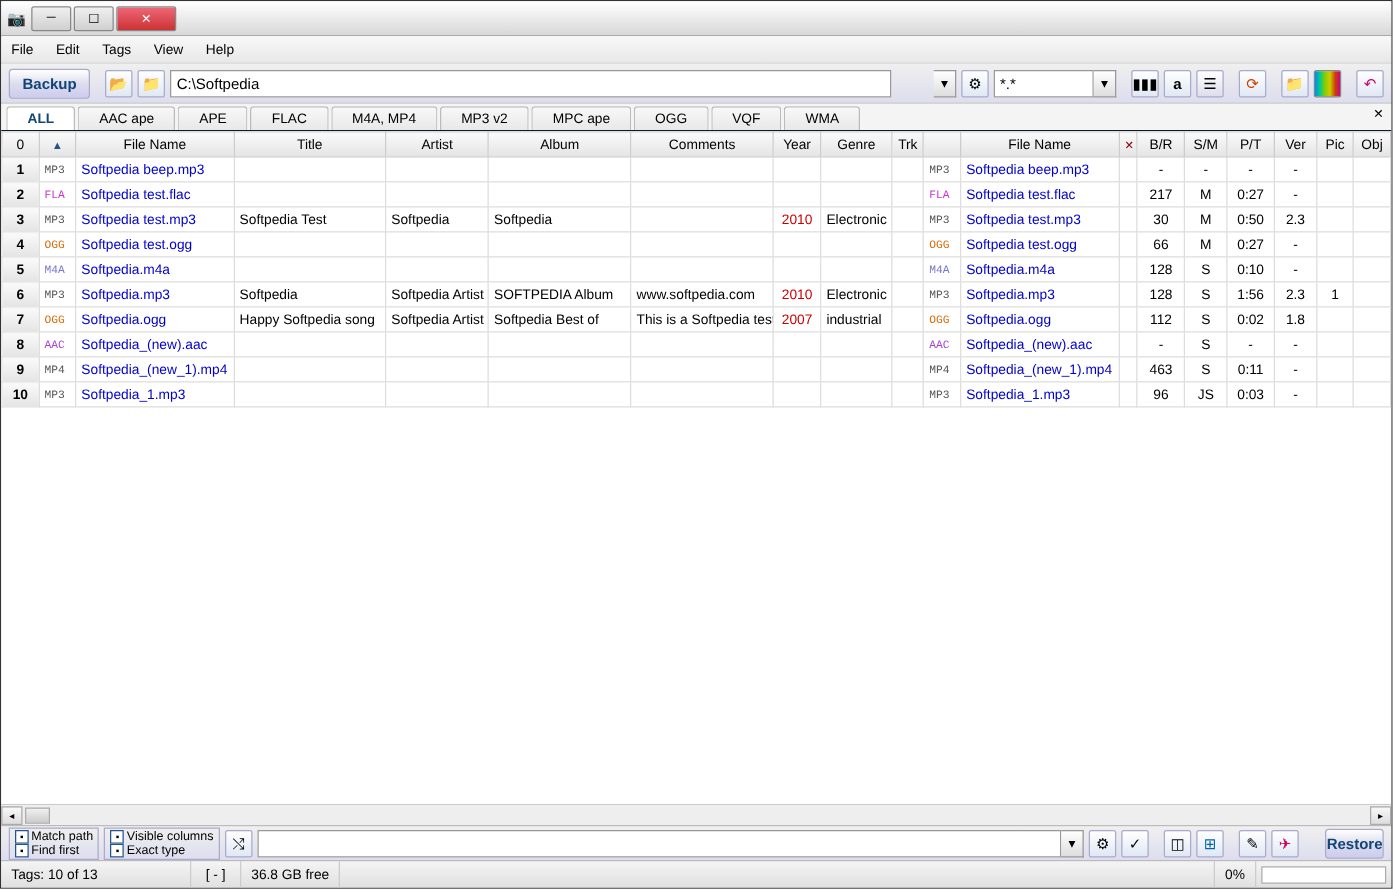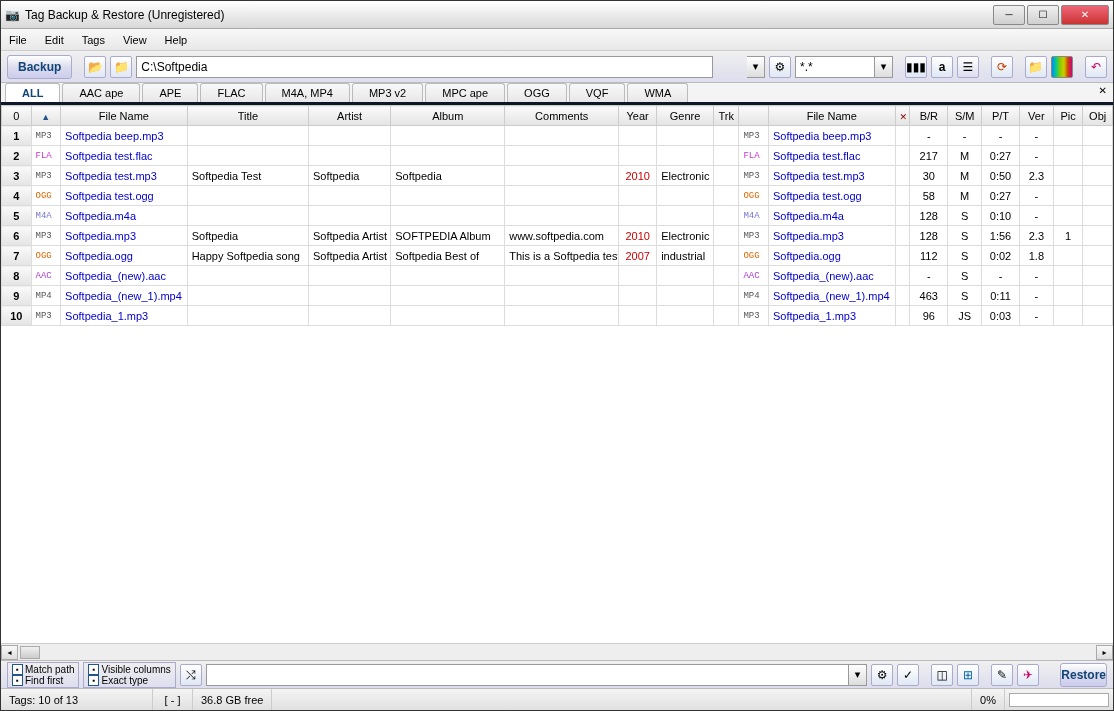--- a/index.html
+++ b/index.html
@@ -12,21 +12,21 @@
 .win-btn { width: 32px; height: 20px; border: 1px solid #888; background: linear-gradient(#f0f0f0,#d0d0d0); display: flex; align-items: center; justify-content: center; font-size: 10px; cursor: pointer; border-radius: 2px;}
 .win-close { background: linear-gradient(#e67,#c33); color: #fff; width: 48px;}
 .menubar { height: 22px; background: linear-gradient(#f8f8f8,#e8e8e8); display: flex; align-items: center; padding: 0 0; gap: 2px; border-bottom: 1px solid #ccc; }
 .menubar-item { padding: 2px 8px; cursor: pointer; }
 .toolbar { height: 32px; background: linear-gradient(#f0f0f0,#dde); display: flex; align-items: center; padding: 2px 6px; gap: 4px; border-bottom: 1px solid #bbb; }
 .btn-backup { padding: 4px 10px; font-weight: bold; color: #147; border: 1px solid #aac; background: linear-gradient(#fff,#dde,#cce); border-radius: 3px; cursor: pointer; font-size: 12px;}
 .tb-ico { width: 22px; height: 22px; border: 1px solid #aac; background: linear-gradient(#fff,#e0e8f4); display: flex; align-items: center; justify-content: center; cursor: pointer; font-size: 12px; border-radius: 2px;}
 .path-input { flex: 1; height: 22px; border: 1px solid #999; background: #fff; padding: 0 4px; font-size: 12px;}
 .dropdown-arrow { width: 18px; height: 22px; border: 1px solid #999; border-left: none; background: linear-gradient(#fff,#ddd); display: flex; align-items: center; justify-content: center; cursor: pointer;}
 .filter-input { width: 80px; height: 22px; border: 1px solid #999; padding: 0 4px; font-size: 12px;}
-.tabbar { height: 22px; background: #f4f4f4; display: flex; align-items: flex-end; padding: 0 4px; border-bottom: 3px solid #0f172a; position: relative;}
+.tabbar { height: 22px; background: #f4f4f4; display: flex; align-items: flex-end; padding: 0 4px; border-bottom: 1px solid #0f172a; position: relative;}
 .tab { padding: 3px 16px; border: 1px solid #bbb; border-bottom: none; background: linear-gradient(#f8f8f8,#e8e8e8); margin-right: 2px; cursor: pointer; border-radius: 3px 3px 0 0; font-size: 11px;}
 .tab.active { background: #fff; font-weight: bold; color: #147;}
 .tabbar-close { position: absolute; right: 6px; top: 2px; cursor: pointer; font-size: 10px;}
 .gridwrap { flex: 1; overflow: auto; background: #fff; position: relative;}
 table.grid { border-collapse: collapse; width: 100%; font-size: 11px; table-layout: fixed;}
 .grid th { background: linear-gradient(#fafafa,#e4e4e4); border: 1px solid #ccc; padding: 3px 4px; font-weight: normal; text-align: center; height: 20px; white-space: nowrap; overflow: hidden;}
 .grid td { border: 1px solid #ddd; padding: 3px 4px; height: 20px; white-space: nowrap; overflow: hidden;}
 .rownum { background: linear-gradient(#fafafa,#e4e4e4); text-align: center; font-weight: bold;}
 .fmt { font-size: 9px; font-family: 'Courier New', monospace;}
 .fmt-mp3 { color: #555; }
@@ -56,21 +56,20 @@
 .path-combo { display:flex; flex:1;gap:34px;}
 .rainbow { width:22px; height:22px; background: linear-gradient(90deg,#08f,#0c8,#8c0,#cc0,#c40,#c08); border:1px solid #888; border-radius:2px; cursor:pointer;}
 </style>
 </head>
 <body>
 
 <div class="window">
 
   <div class="titlebar">
     <span class="titlebar-icon">📷</span>
-    <span class="titlebar-text">Tag Backup &amp; Restore (Unregistered)</span>
     <div class="win-controls">
       <div class="win-btn">─</div>
       <div class="win-btn">☐</div>
       <div class="win-btn win-close">✕</div>
     </div>
   </div>
 
   <div class="menubar">
     <span class="menubar-item">File</span>
     <span class="menubar-item">Edit</span>
@@ -220,21 +219,21 @@
             <td></td>
             <td></td>
             <td></td>
             <td></td>
             <td></td>
             <td></td>
             <td class="center"></td>
             <td class="fmt fmt-ogg">OGG</td>
             <td class="fname-link">Softpedia test.ogg</td>
             <td></td>
-            <td class="center">58</td>
+            <td class="center">66</td>
             <td class="center">M</td>
             <td class="center">0:27</td>
             <td class="center">-</td>
             <td class="center"></td>
             <td class="center"></td>
           </tr>
           <tr>
             <td class="rownum">5</td>
             <td class="fmt fmt-m4a">M4A</td>
             <td class="fname-link">Softpedia.m4a</td>

